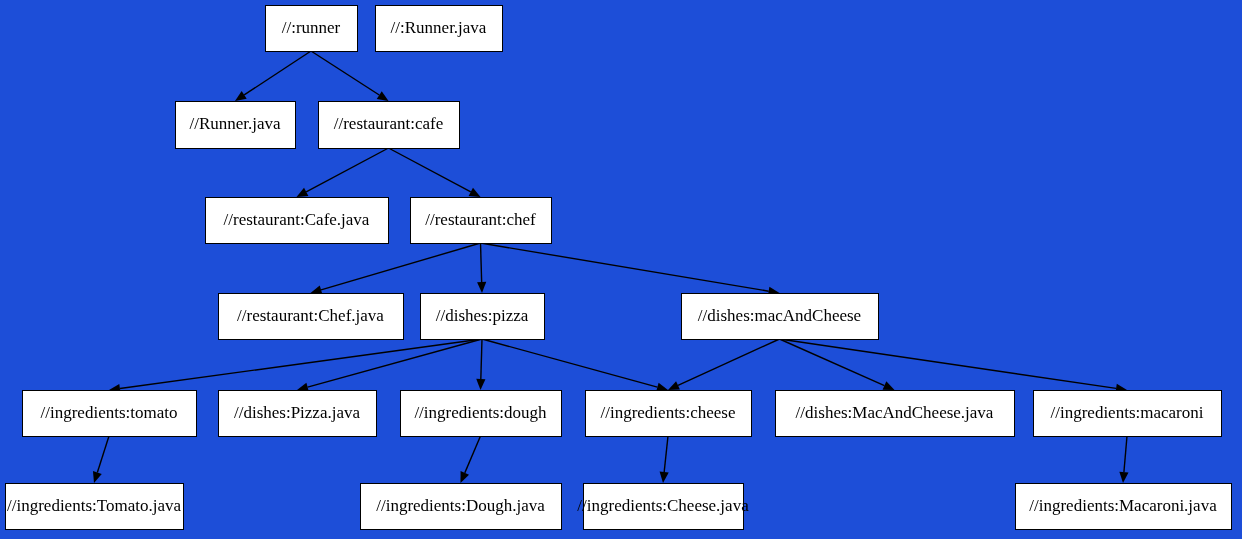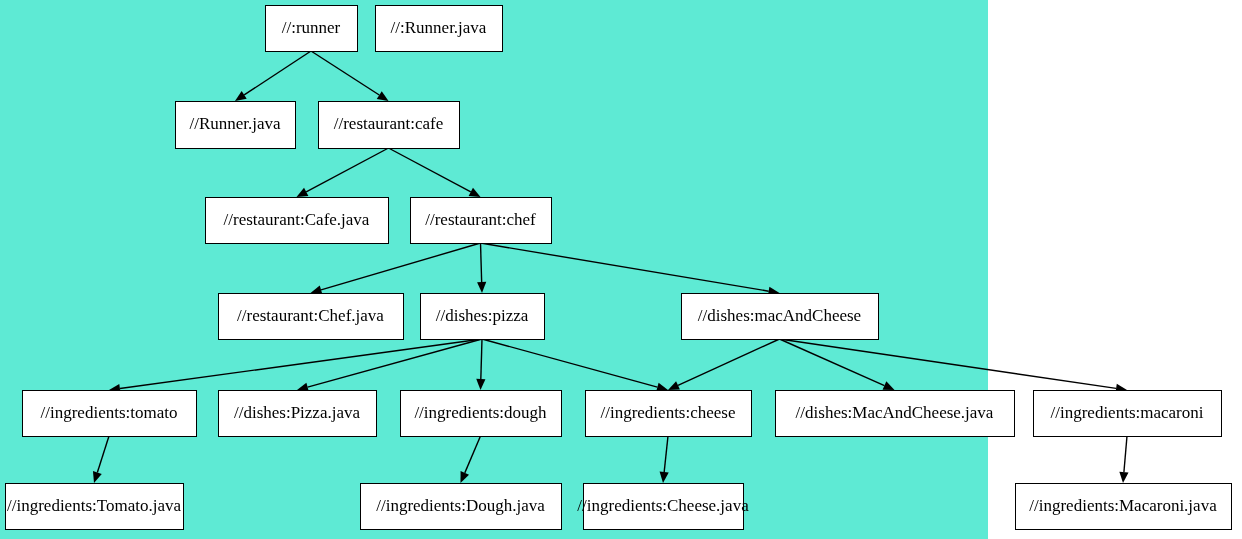--- a/index.html
+++ b/index.html
@@ -9,23 +9,23 @@
     background: #ffffff;
   }
   body {
     width: 1242px;
     height: 539px;
     overflow: hidden;
     font-family: "Liberation Serif", "DejaVu Serif", serif;
   }
   #graph-root {
     position: relative;
-    width: 988px;
+    width: 1242px;
     height: 539px;
-    background: #5eead4;
+    background: #1d4ed8;
   }
   svg#graph-canvas {
     display: block;
     width: 1242px;
     height: 539px;
   }
   .node-box {
     fill: #ffffff;
     stroke: #000000;
     stroke-width: 1;

